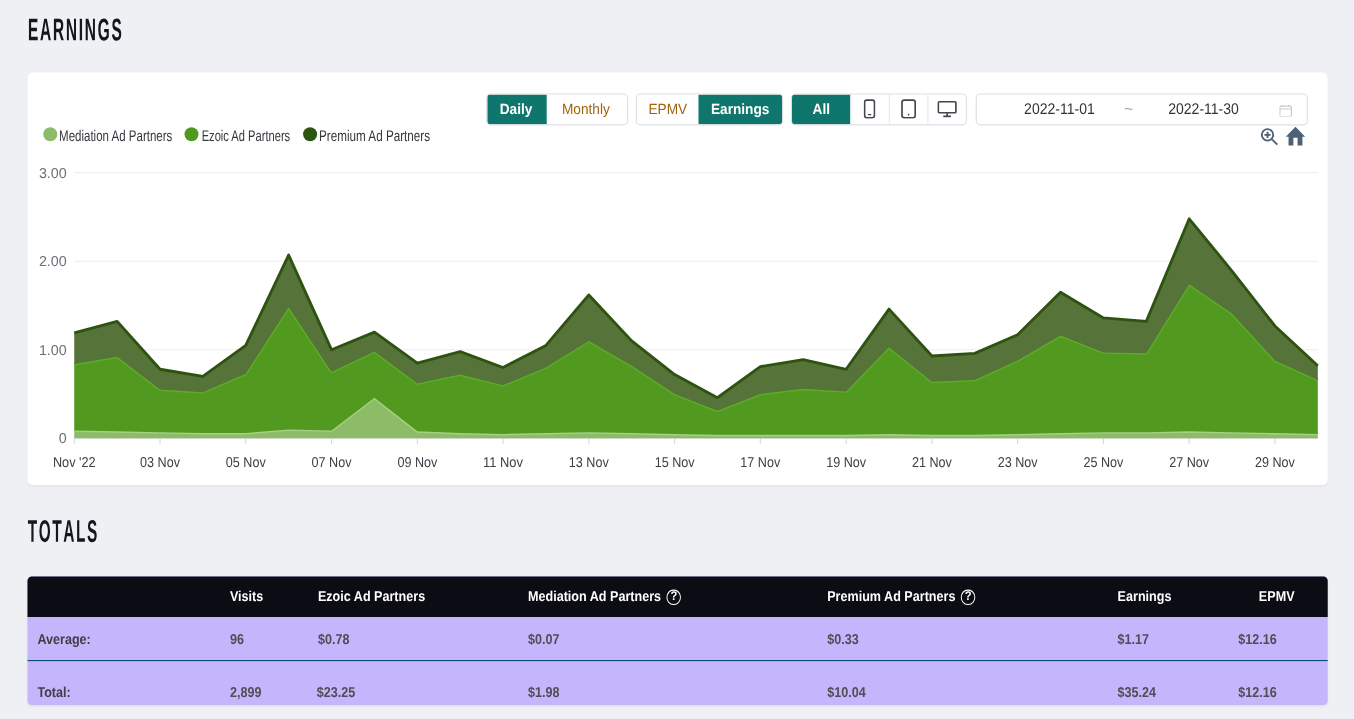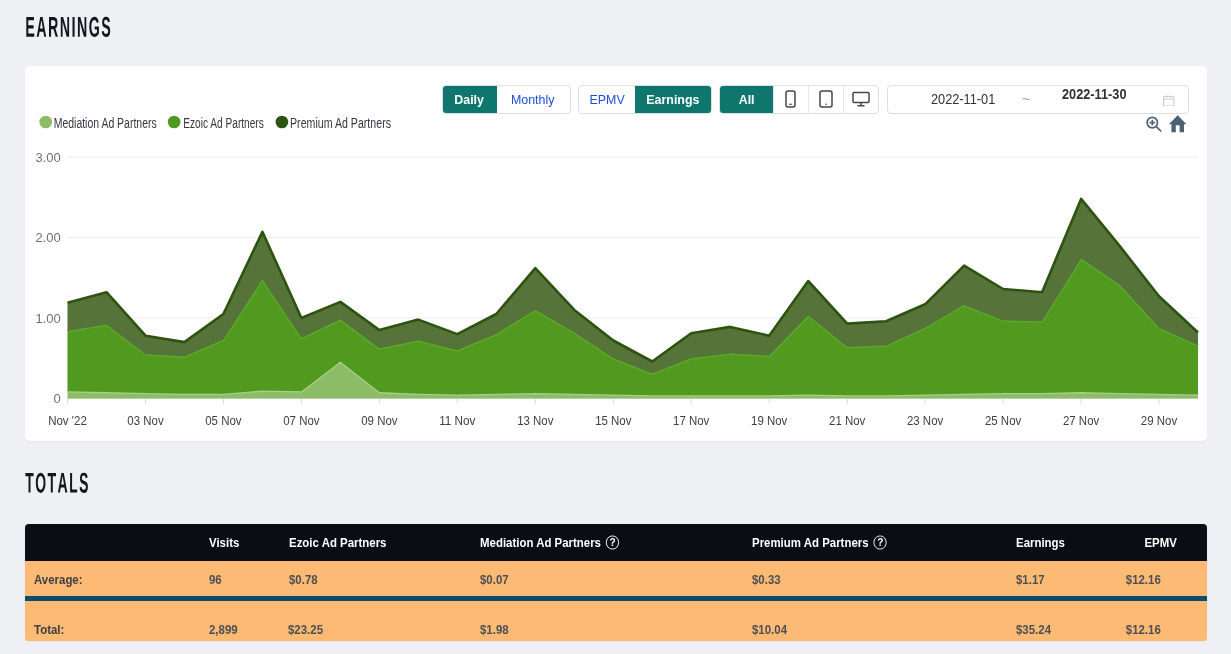--- a/index.html
+++ b/index.html
@@ -1,29 +1,29 @@
 <!DOCTYPE html>
 <html><head><meta charset="utf-8">
 <style>
 * { margin:0; padding:0; box-sizing:border-box; }
 html,body { width:1231px; height:654px; background:#eef0f4; -webkit-font-smoothing:antialiased; font-family:"Liberation Sans",sans-serif; overflow:hidden; position:relative; }
 .abs { position:absolute; }
 .card { position:absolute; left:25px; top:66px; width:1182px; height:375px; background:#fff; border-radius:5px; box-shadow:0 1px 2px rgba(0,0,0,0.04); }
 .btn { position:absolute; top:84.5px; height:29px; display:flex; font-size:13.5px; border-radius:4px; background:#fff; border:1px solid #dcdfe6; overflow:hidden; }
-.seg { display:flex; align-items:center; justify-content:center; height:100%; color:#1d4ed8; }
+.seg { display:flex; align-items:center; justify-content:center; height:100%; color:#a16207; }
 .seg.on { background:#0f766e; color:#fff; font-weight:700; }
 .segb { border-left:1px solid #e3e9f2; }
 .bl { display:inline-block; transform:scaleX(0.92); transform-origin:50% 50%; }
-.tbl { position:absolute; left:25px; top:523.5px; width:1182px; height:117px; background:#fdba74; border-radius:4px; box-shadow:0 1px 2px rgba(0,0,0,0.05); }
+.tbl { position:absolute; left:25px; top:523.5px; width:1182px; height:117px; background:#c4b5fd; border-radius:4px; box-shadow:0 1px 2px rgba(0,0,0,0.05); }
 .thead { position:absolute; left:0; top:0; width:100%; height:37.5px; background:#0b0c14; border-radius:4px 4px 0 0; color:#fff; font-size:13px; font-weight:700; }
 .hc { position:absolute; top:50%; transform:translateY(-50%) scaleX(0.88); transform-origin:0 50%; white-space:nowrap; }
 .hcr { position:absolute; top:50%; transform:translateY(-50%) scaleX(0.88); transform-origin:100% 50%; white-space:nowrap; }
 .rc { position:absolute; top:50%; transform:translateY(-50%) scaleX(0.88); transform-origin:0 50%; white-space:nowrap; font-size:13px; font-weight:700; color:#4e4f54; }
 .rcr { position:absolute; top:50%; transform:translateY(-50%) scaleX(0.88); transform-origin:100% 50%; white-space:nowrap; font-size:13px; font-weight:700; color:#4e4f54; }
-.row1 { position:absolute; left:0; top:37.5px; width:100%; height:40px; border-bottom:5px solid #0c4a6e; }
+.row1 { position:absolute; left:0; top:37.5px; width:100%; height:40px; border-bottom:1px solid #0c4a6e; }
 .row2 { position:absolute; left:0; top:78.5px; width:100%; height:54px; }
 .qm { display:inline-block; width:14.5px; height:14.5px; border:1.7px solid #fff; border-radius:50%; font-size:11.5px; font-weight:700; text-align:center; line-height:11.2px; vertical-align:1.5px; margin-left:6px; }
 svg text.xl { font-size:13px; fill:#3d4048; }
 svg text.yl { font-size:13px; fill:#6e7079; }
 svg text.lg { font-size:14px; fill:#35383d; }
 </style></head>
 <body>
 <div id="wrap" style="position:absolute;left:0;top:0;width:1231px;height:654px;opacity:0.999;">
 <div class="card"></div>
 
@@ -131,21 +131,21 @@
           <line x1="9" y1="11.5" x2="9" y2="14.5" stroke="#43464d" stroke-width="1.5"></line>
           <line x1="5.5" y1="14.8" x2="12.5" y2="14.8" stroke="#43464d" stroke-width="1.5"></line>
         </svg>
   </div>
 </div>
 <div class="btn" style="left:887px; width:302px; font-size:14px; color:#2f3338;padding-left:28px;">
   <div style="position:absolute; left:42.5px; top:0; height:100%; display:flex; align-items:center;">
         <span style="display:inline-block; transform:scaleX(0.91); transform-origin:0 50%;">2022-11-01</span>
       </div>
   <div style="position:absolute; left:134px; top:0; height:100%; display:flex; align-items:center; color:#9aa0a8;">~</div>
-  <div style="position:absolute; left:173.5px; top:0; height:100%; display:flex; align-items:flex-start;font-weight:bold;">
+  <div style="position:absolute; left:173.5px; top:0; height:100%; display:flex; align-items:center;">
         <span style="display:inline-block; transform:scaleX(0.91); transform-origin:0 50%;">2022-11-30</span>
       </div>
   <svg style="position:absolute; right:13.5px; top:9px;" width="11.5" height="11.5" viewBox="0 0 13 13">
         <rect x="0.6" y="1.6" width="11.8" height="10.8" rx="1.2" fill="none" stroke="#c6cad1" stroke-width="1.2"></rect>
         <line x1="0.6" y1="4.6" x2="12.4" y2="4.6" stroke="#c6cad1" stroke-width="1.2"></line>
         <line x1="3.6" y1="0.4" x2="3.6" y2="2.6" stroke="#c6cad1" stroke-width="1.2"></line>
         <line x1="9.4" y1="0.4" x2="9.4" y2="2.6" stroke="#c6cad1" stroke-width="1.2"></line>
       </svg>
 </div>
 

